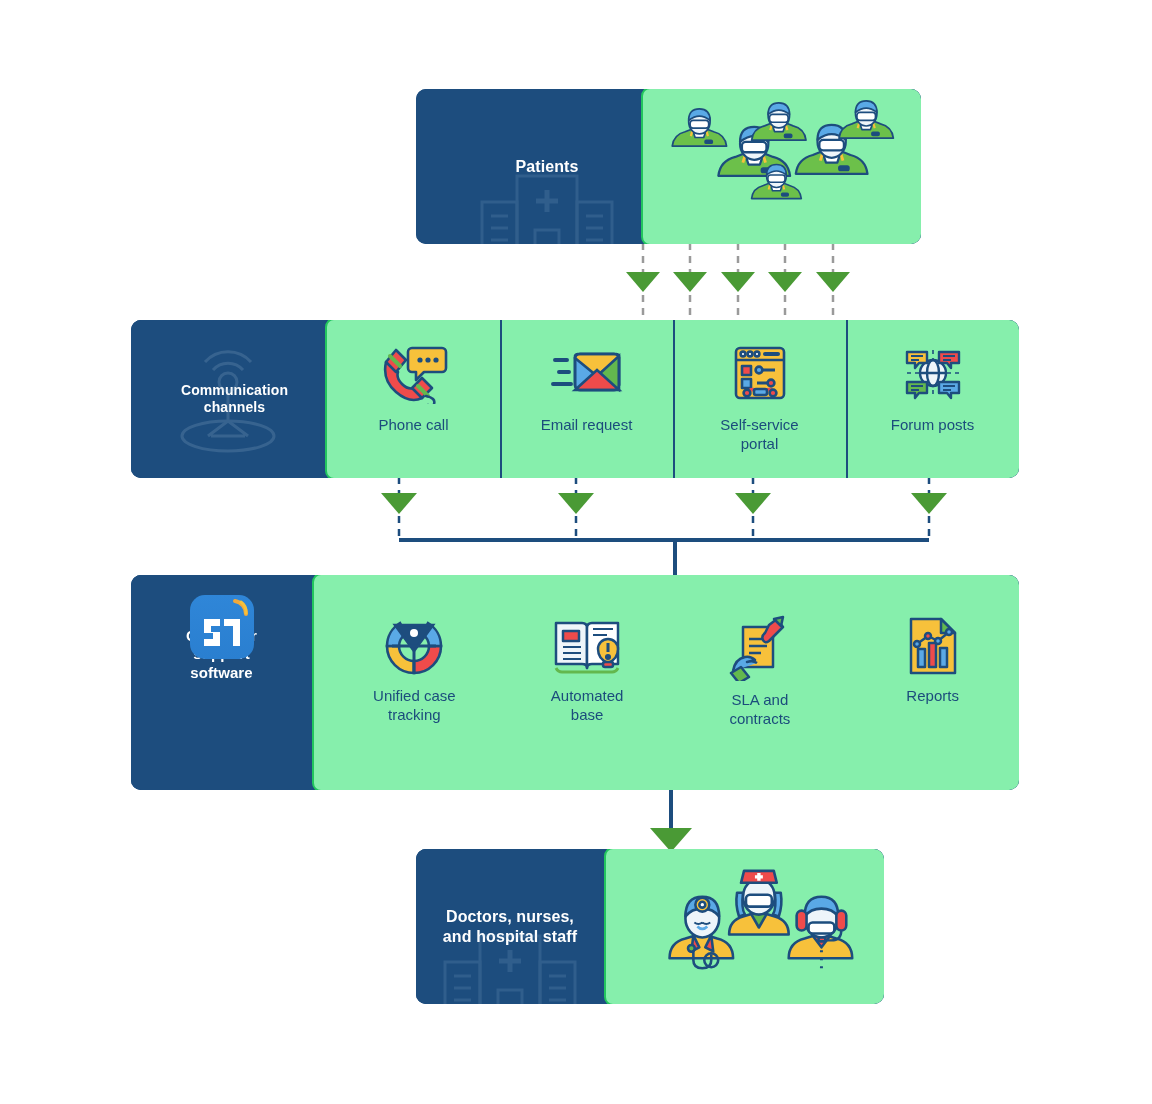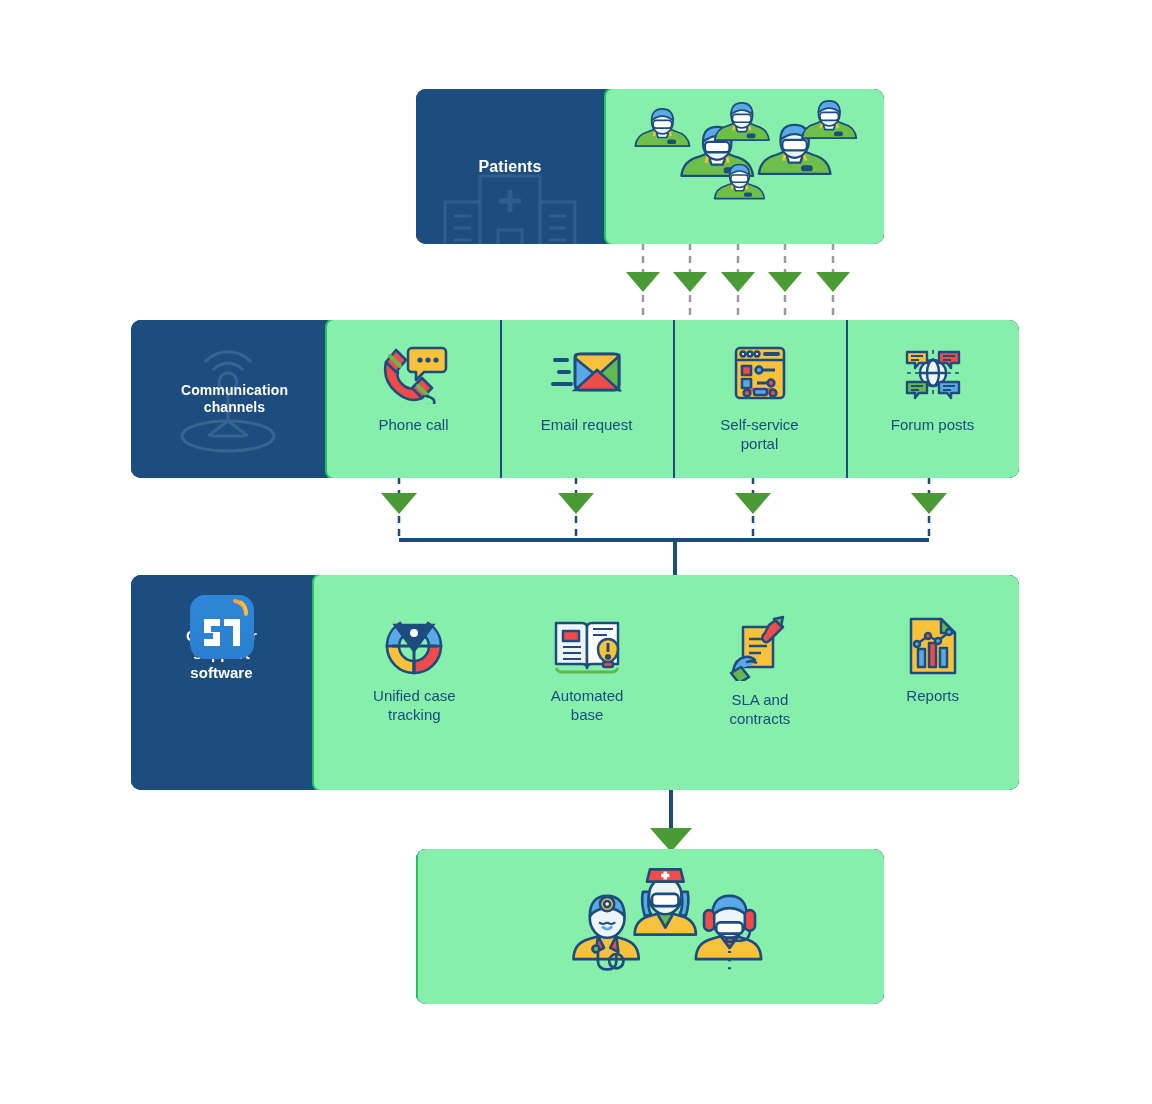--- a/index.html
+++ b/index.html
@@ -19,21 +19,21 @@
     font-weight:bold;text-align:center;line-height:1.22;letter-spacing:.1px;
     flex:none;
   }
   .band-body{
     background:#86efac;flex:1;display:flex;align-items:stretch;
     border:2px solid #22c55e;border-radius:9px;margin:-2px -2px -2px 0;
     position:relative;z-index:2;
   }
 
   
-  #row-patients{left:416px;top:89px;width:468px;height:155px;}
+  #row-patients{left:416px;top:89px;width:468px;height:155px;padding-left:37px;}
   #row-patients .band-label{width:188px;font-size:16px;}
   #row-staff{left:416px;top:849px;width:468px;height:155px;}
   #row-staff .band-label{width:188px;font-size:16px;}
   .hospital-bg{position:absolute;bottom:-6px;left:50%;transform:translateX(-50%);
                opacity:.14;pointer-events:none;}
 
   
   #row-comm{left:131px;top:320px;width:888px;height:158px;}
   #row-comm .band-label{width:181px;font-size:14px;padding-left:13px;}
   .comm-cell{flex:1;display:flex;flex-direction:column;align-items:center;
@@ -393,20 +393,35 @@
             </svg>
           </span>
           <div class="soft-label">Reports</div>
         </div>
 
       </div>
     </div>
   </div>
 
   <div class="band" id="row-staff">
+    <div class="band-label">
+      <span>Doctors, nurses,</span>
+      <span>and hospital staff</span>
+      <svg class="hospital-bg" width="150" height="82" viewBox="0 0 150 82">
+        <g fill="none" stroke="#a9c6de" stroke-width="3">
+          <rect x="45" y="8" width="60" height="74"></rect>
+          <rect x="10" y="34" width="35" height="48"></rect>
+          <rect x="105" y="34" width="35" height="48"></rect>
+          <path d="M75 22 V44 M64 33 H86" stroke-width="5"></path>
+          <rect x="63" y="62" width="24" height="20"></rect>
+          <path d="M19 48 H36 M19 60 H36 M19 72 H36"></path>
+          <path d="M114 48 H131 M114 60 H131 M114 72 H131"></path>
+        </g>
+      </svg>
+    </div>
     <div class="band-body">
       <svg width="100%" height="100%" viewBox="0 0 280 152" preserveAspectRatio="xMidYMid meet">
         <g stroke="#1d4d7e" stroke-width="2.6" stroke-linejoin="round">
 
           <g transform="translate(122,18)">
             <path d="M2 66 q0-14 14-18 l10-3 h12 l10 3 q14 4 14 18 z" fill="#f7c13b"></path>
             <path d="M24 45 h16 l-8 14 z" fill="#63b84e"></path>
             <ellipse cx="32" cy="28" rx="16" ry="18" fill="#eef5fa"></ellipse>
             <path d="M16 24 q-2 16 2 22 l-6 2 q-4-12 -2-24z" fill="#5aa9e6"></path>
             <path d="M48 24 q2 16 -2 22 l6 2 q4-12 2-24z" fill="#5aa9e6"></path>

